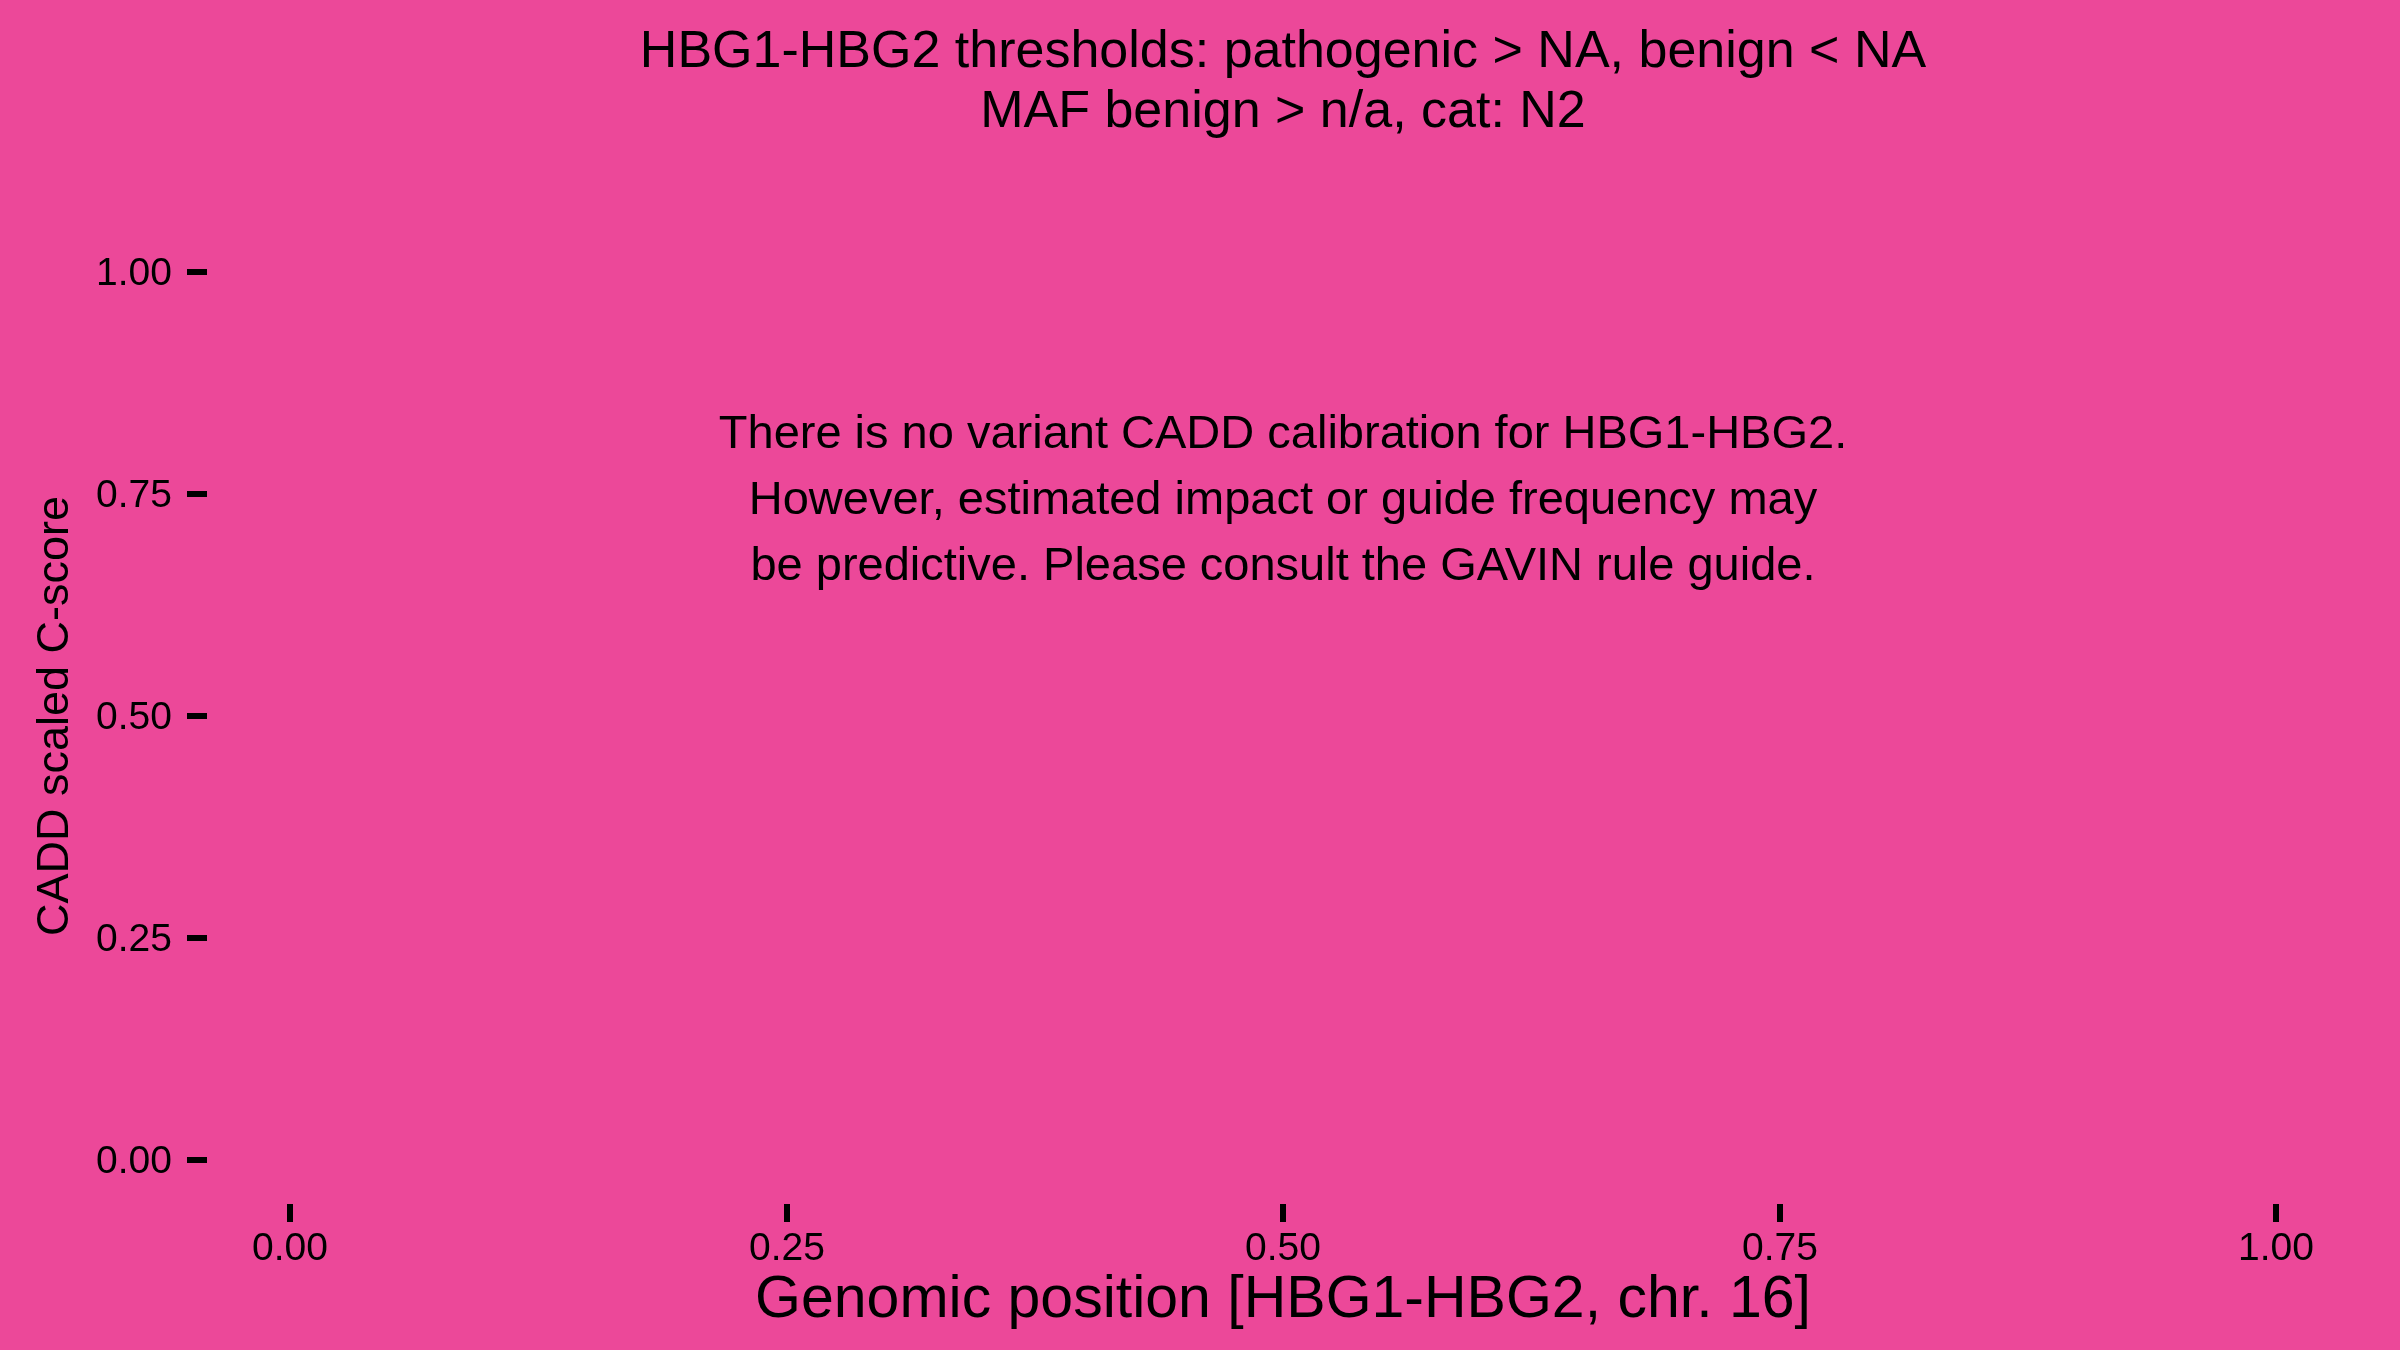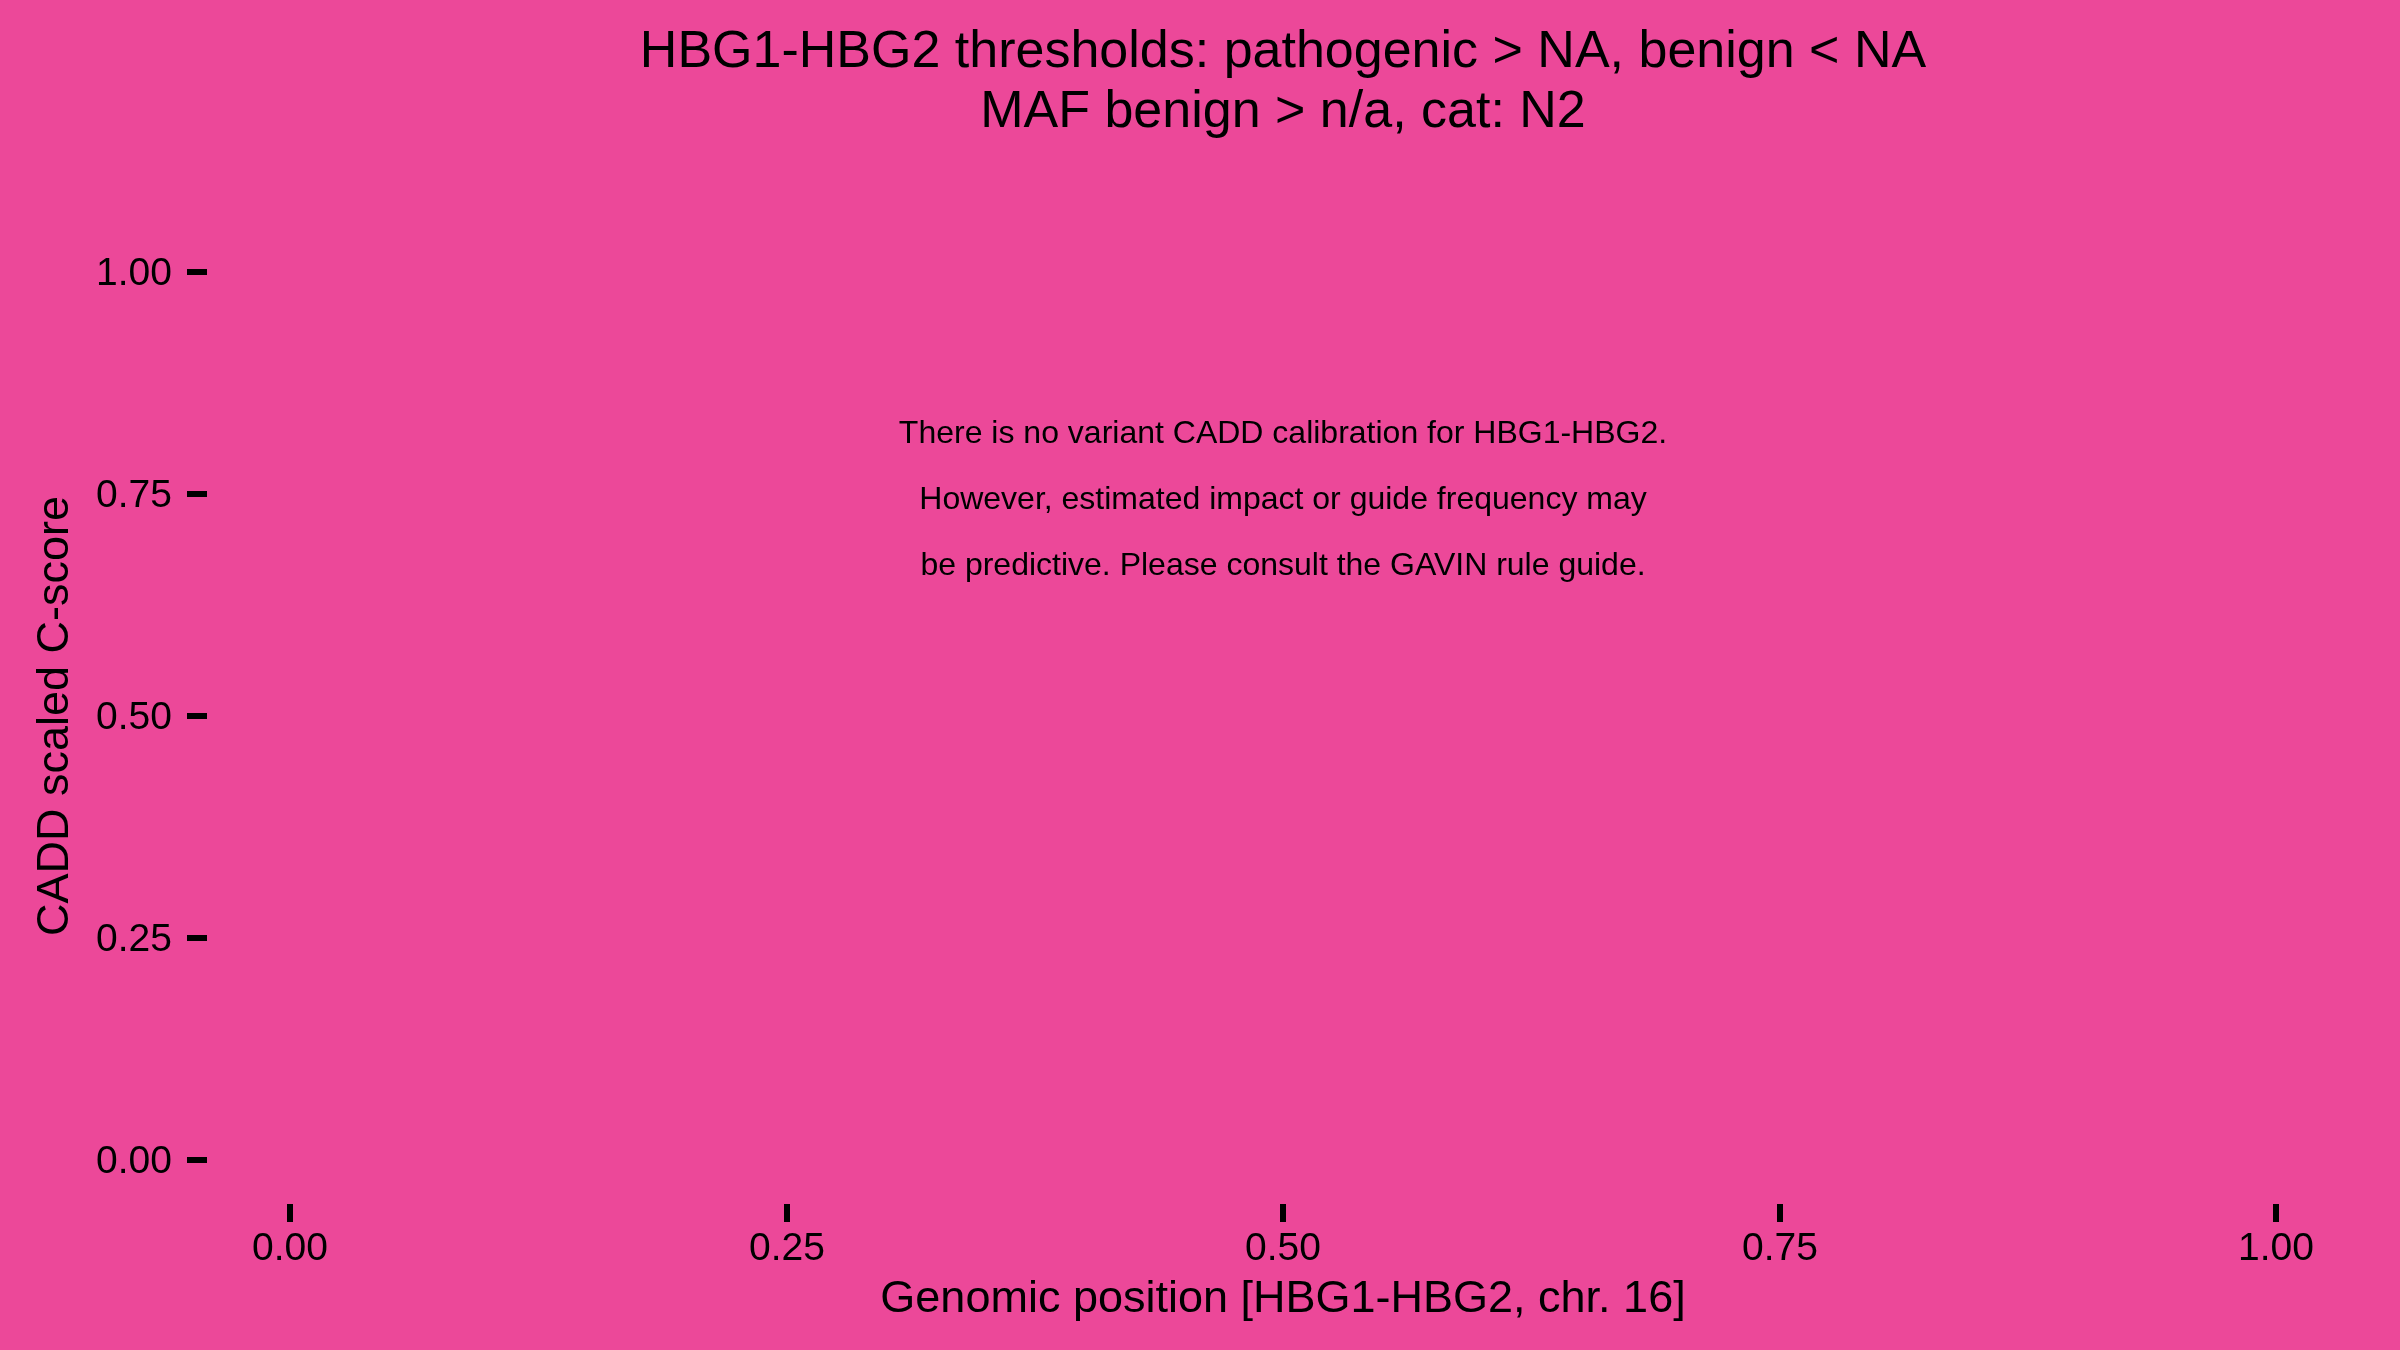--- a/index.html
+++ b/index.html
@@ -25,31 +25,31 @@
     font-size: 52px;
     line-height: 60px;
     white-space: nowrap;
   }
   .annotation-block {
     position: absolute;
     top: 399px;
     left: 166px;
     right: 0;
     text-align: center;
-    font-size: 32px;
+    font-size: 47px;
     line-height: 66px;
     white-space: nowrap;
   }
   .x-axis-title {
     position: absolute;
     top: 1271px;
     left: 166px;
     right: 0;
     text-align: center;
-    font-size: 45px;
+    font-size: 59px;
     line-height: 52px;
     white-space: nowrap;
   }
   .y-axis-title {
     position: absolute;
     top: 689px;
     left: -397px;
     width: 900px;
     height: 54px;
     line-height: 54px;

